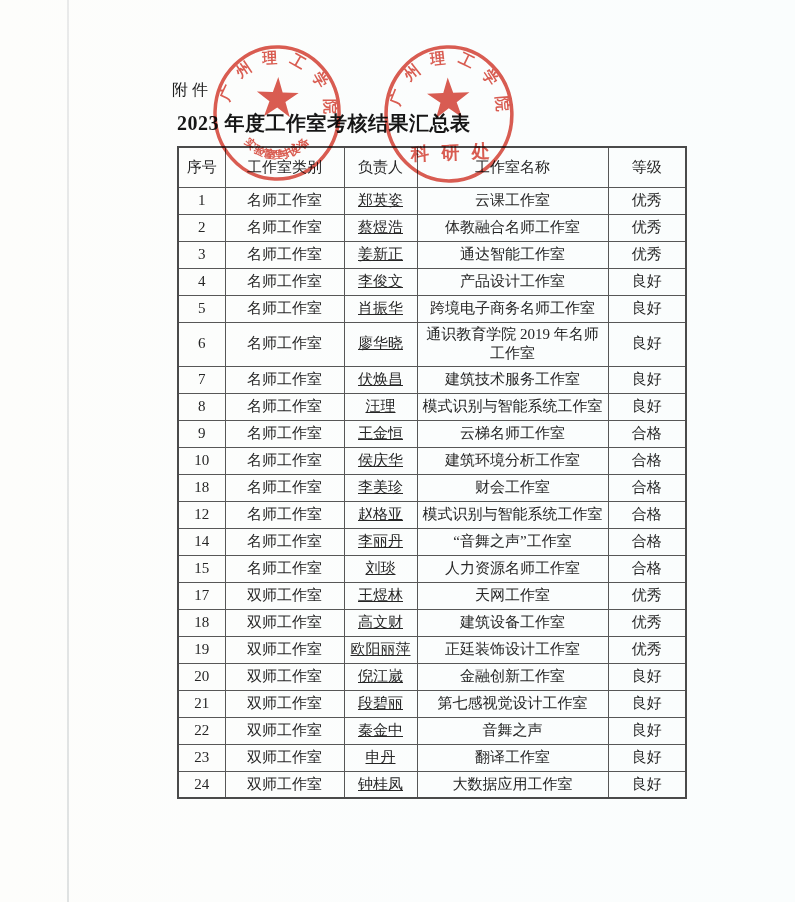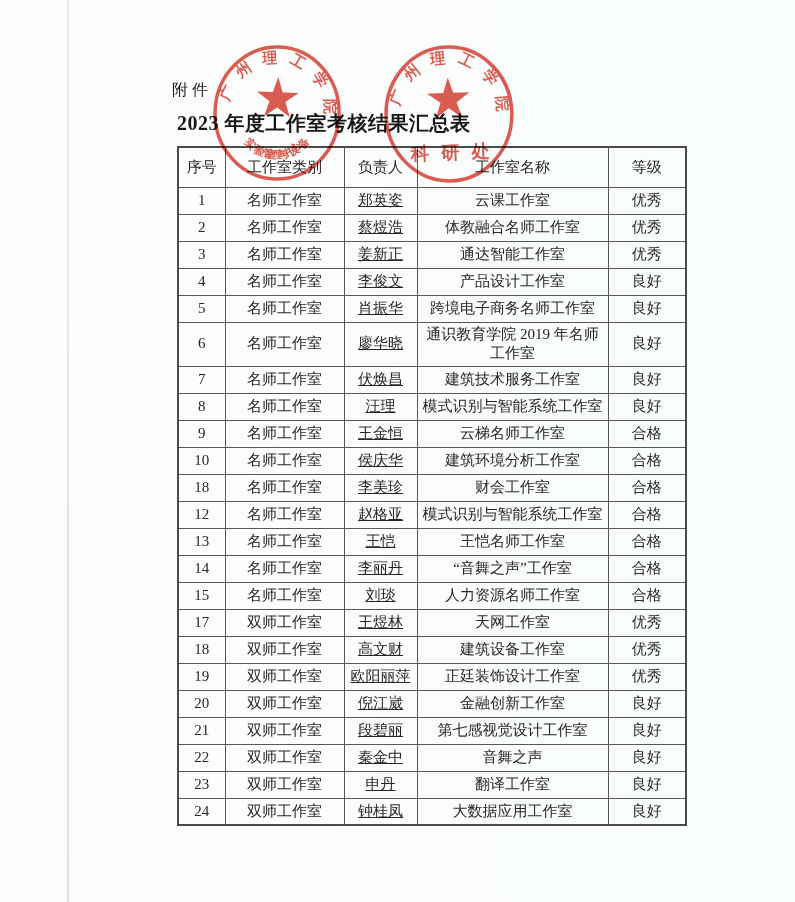--- a/index.html
+++ b/index.html
@@ -162,27 +162,20 @@
       <td class="c-grade">合格</td>
     </tr>
         <tr>
       <td class="c-no">12</td>
       <td class="c-category">名师工作室</td>
       <td class="c-leader">赵格亚</td>
       <td class="c-name">模式识别与智能系统工作室</td>
       <td class="c-grade">合格</td>
     </tr>
         <tr>
-      <td class="c-no">13</td>
-      <td class="c-category">名师工作室</td>
-      <td class="c-leader">王恺</td>
-      <td class="c-name">王恺名师工作室</td>
-      <td class="c-grade">合格</td>
-    </tr>
-        <tr>
       <td class="c-no">14</td>
       <td class="c-category">名师工作室</td>
       <td class="c-leader">李丽丹</td>
       <td class="c-name">“音舞之声”工作室</td>
       <td class="c-grade">合格</td>
     </tr>
         <tr>
       <td class="c-no">15</td>
       <td class="c-category">名师工作室</td>
       <td class="c-leader">刘琰</td>

